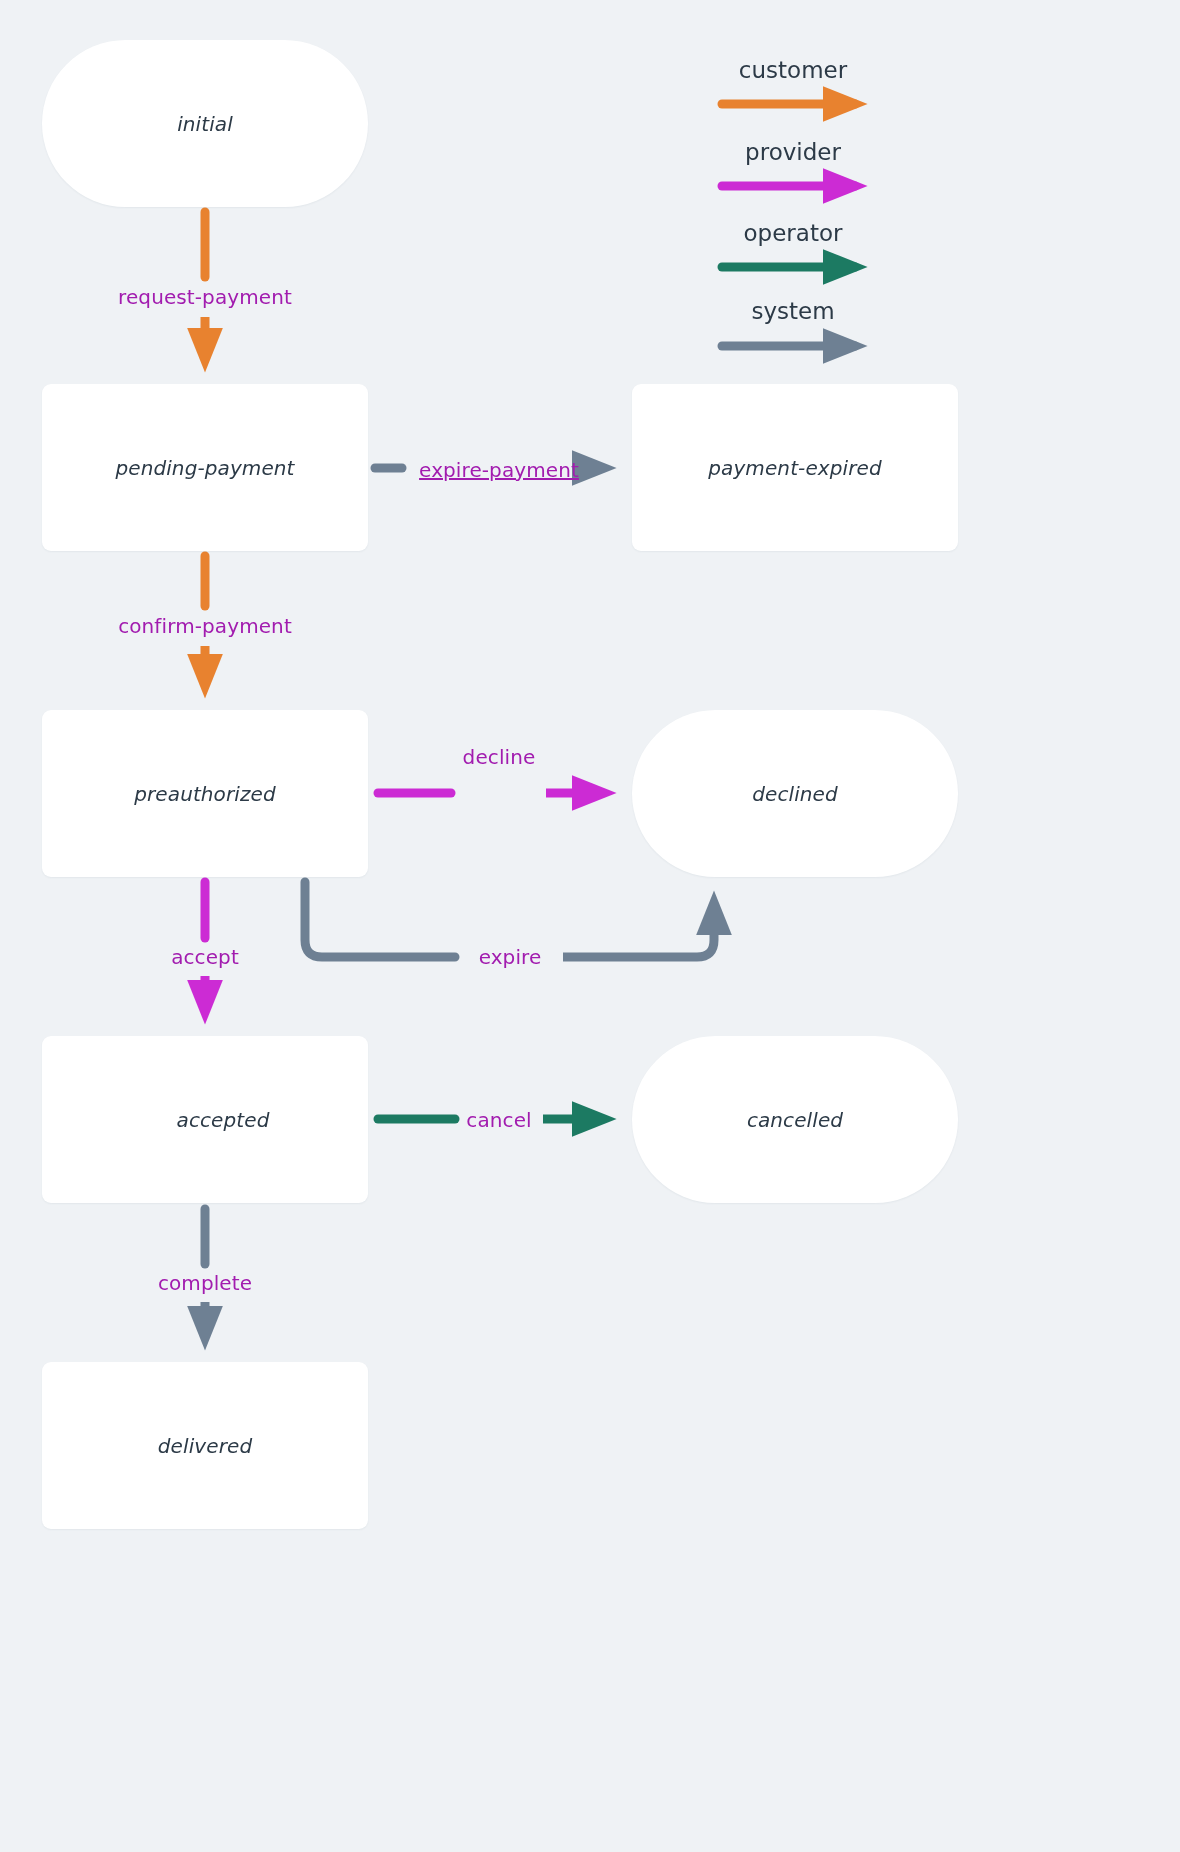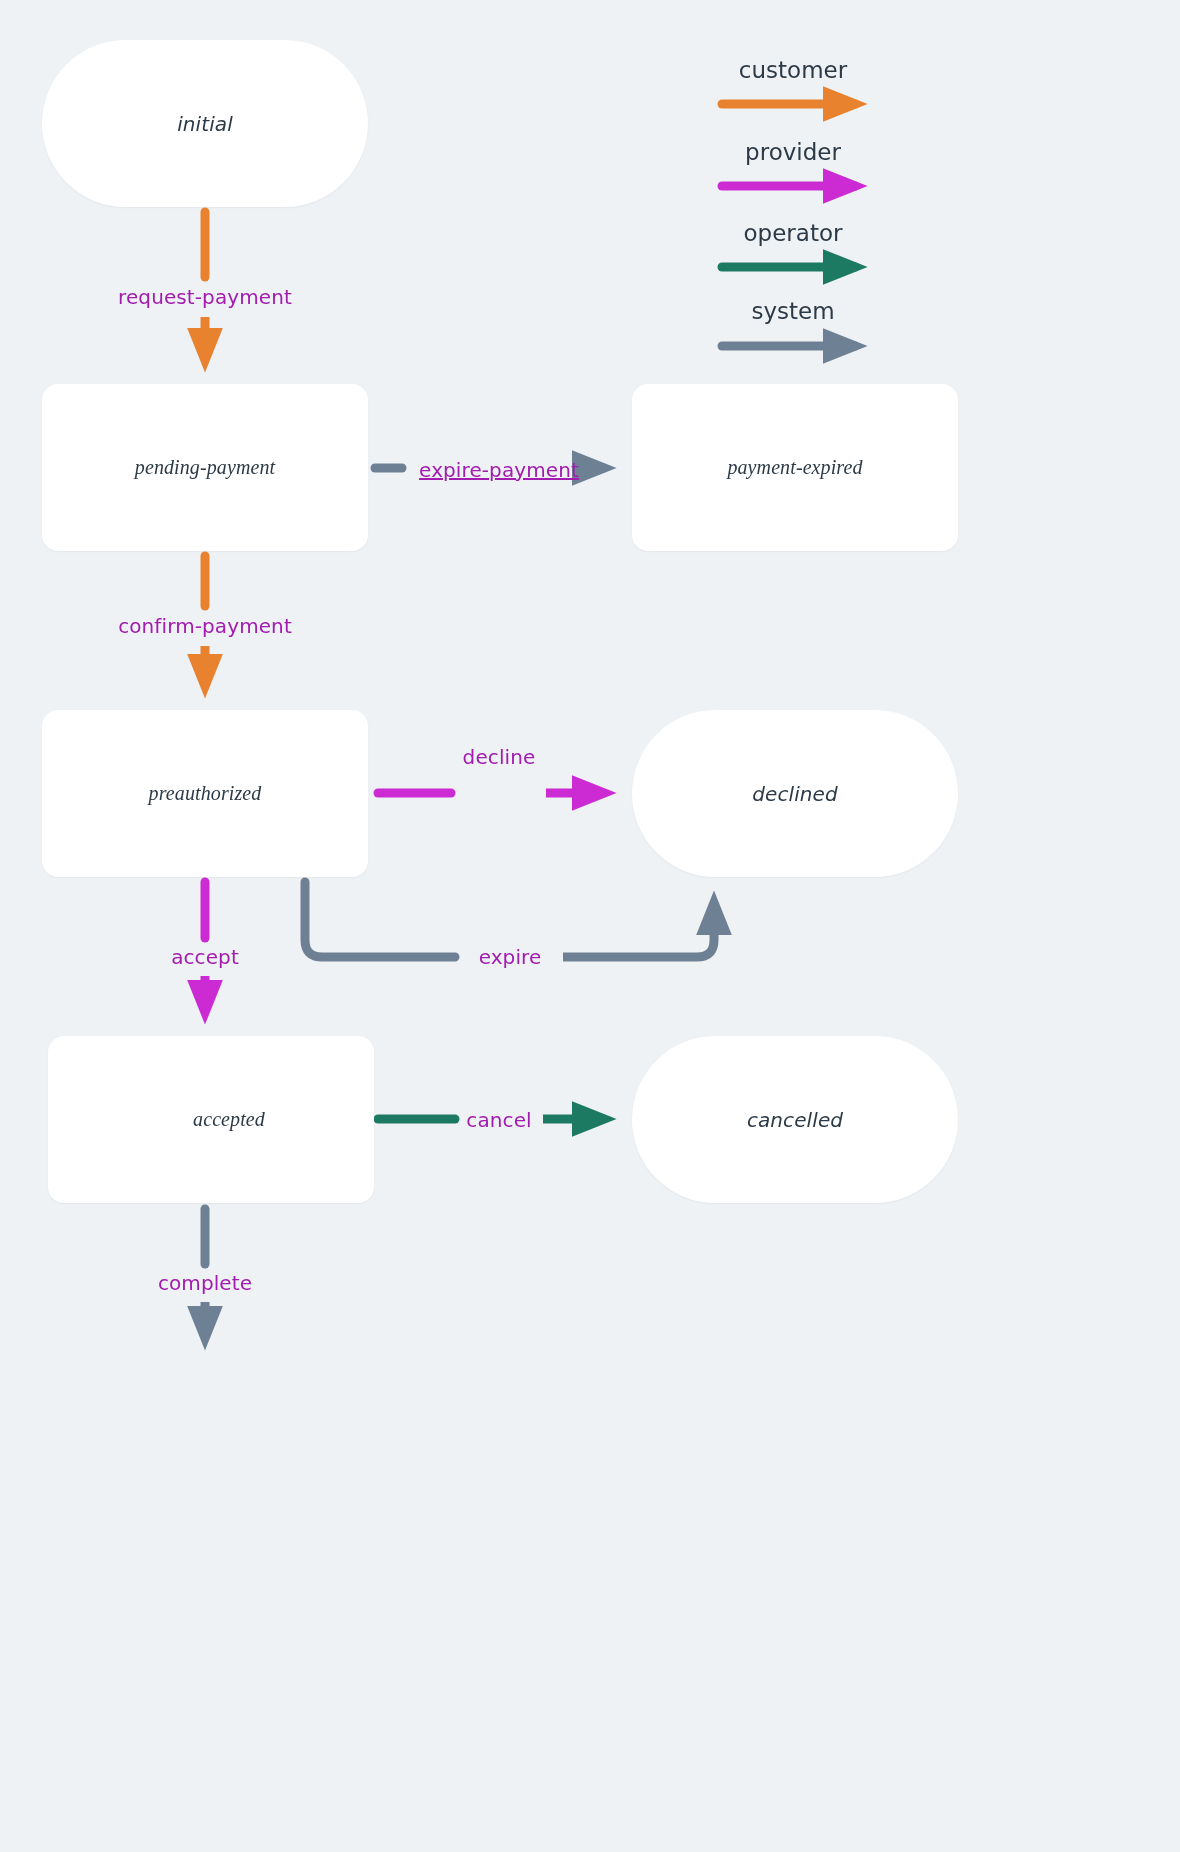--- a/index.html
+++ b/index.html
@@ -29,21 +29,21 @@
   }
   .node {
     position: absolute;
     background: #ffffff;
     box-shadow: 0 1px 2px rgba(40,60,80,0.06);
     display: flex;
     align-items: center;
     justify-content: center;
     box-sizing: border-box;
   }
-  .node.rect { border-radius: 16px; font-family: Liberation Serif, serif; }
+  .node.rect { border-radius: 9px; }
   .node.pill { border-radius: 999px; }
   .node-label {
     font-style: italic;
     font-size: 20px;
     color: #2c3a47;
     letter-spacing: 0.1px;
     white-space: nowrap;
   }
   .edge-label {
     position: absolute;
@@ -149,28 +149,31 @@
   </div>
 
   <div class="node rect" style="left:42px; top:710px; width:326px; height:167px;">
     <span class="node-label">preauthorized</span>
   </div>
 
   <div class="node pill" style="left:632px; top:710px; width:326px; height:167px;">
     <span class="node-label">declined</span>
   </div>
 
-  <div class="node rect" style="left:48px; top:1036px; width:326px; height:167px;padding-left:36px;">
+  <div class="node rect" style="left:42px; top:1036px; width:326px; height:167px;padding-left:36px;">
     <span class="node-label">accepted</span>
   </div>
 
   <div class="node pill" style="left:632px; top:1036px; width:326px; height:167px;">
     <span class="node-label">cancelled</span>
   </div>
 
+  <div class="node rect" style="left:42px; top:1362px; width:326px; height:167px;">
+    <span class="node-label">delivered</span>
+  </div>
 
   <span class="edge-label" style="left:205px; top:297px;">request-payment</span>
   <span class="edge-label" style="left:499px; top:470px;text-decoration:underline;">expire-payment</span>
   <span class="edge-label" style="left:205px; top:626px;">confirm-payment</span>
   <span class="edge-label" style="left:499px; top:757px;">decline</span>
   <span class="edge-label" style="left:510px; top:957px;">expire</span>
   <span class="edge-label" style="left:205px; top:957px;">accept</span>
   <span class="edge-label" style="left:499px; top:1120px;">cancel</span>
   <span class="edge-label" style="left:205px; top:1283px;">complete</span>
 

